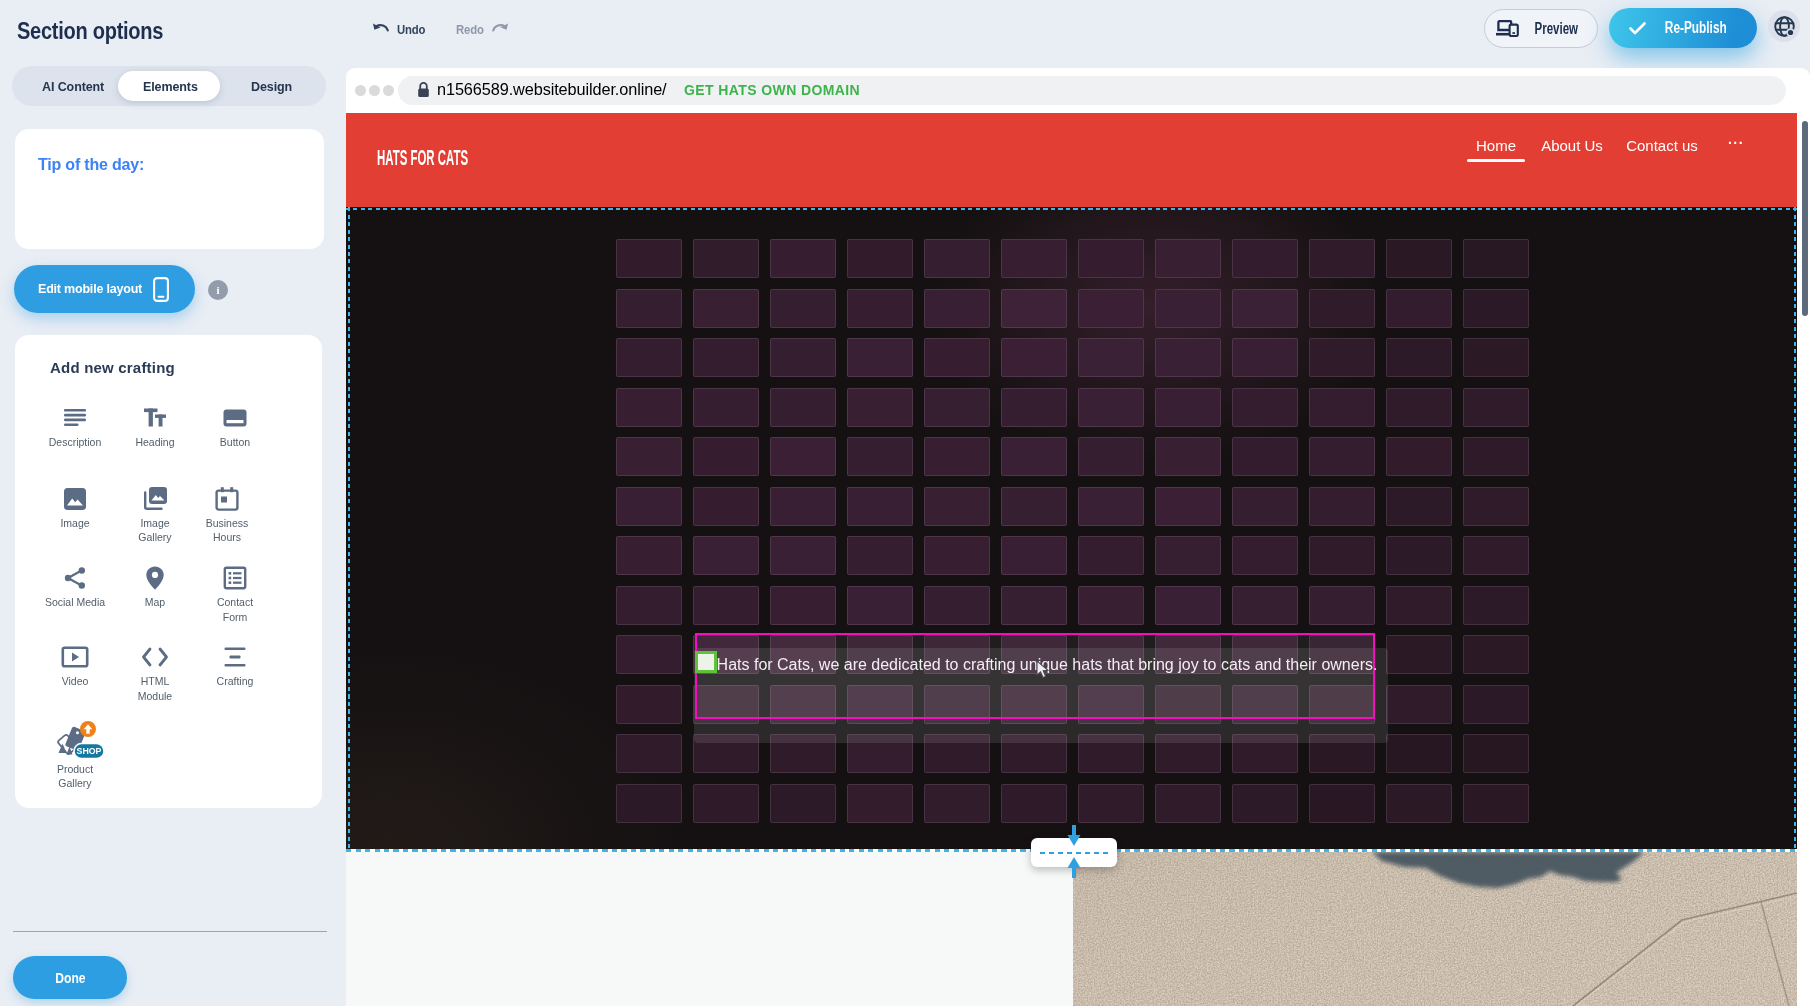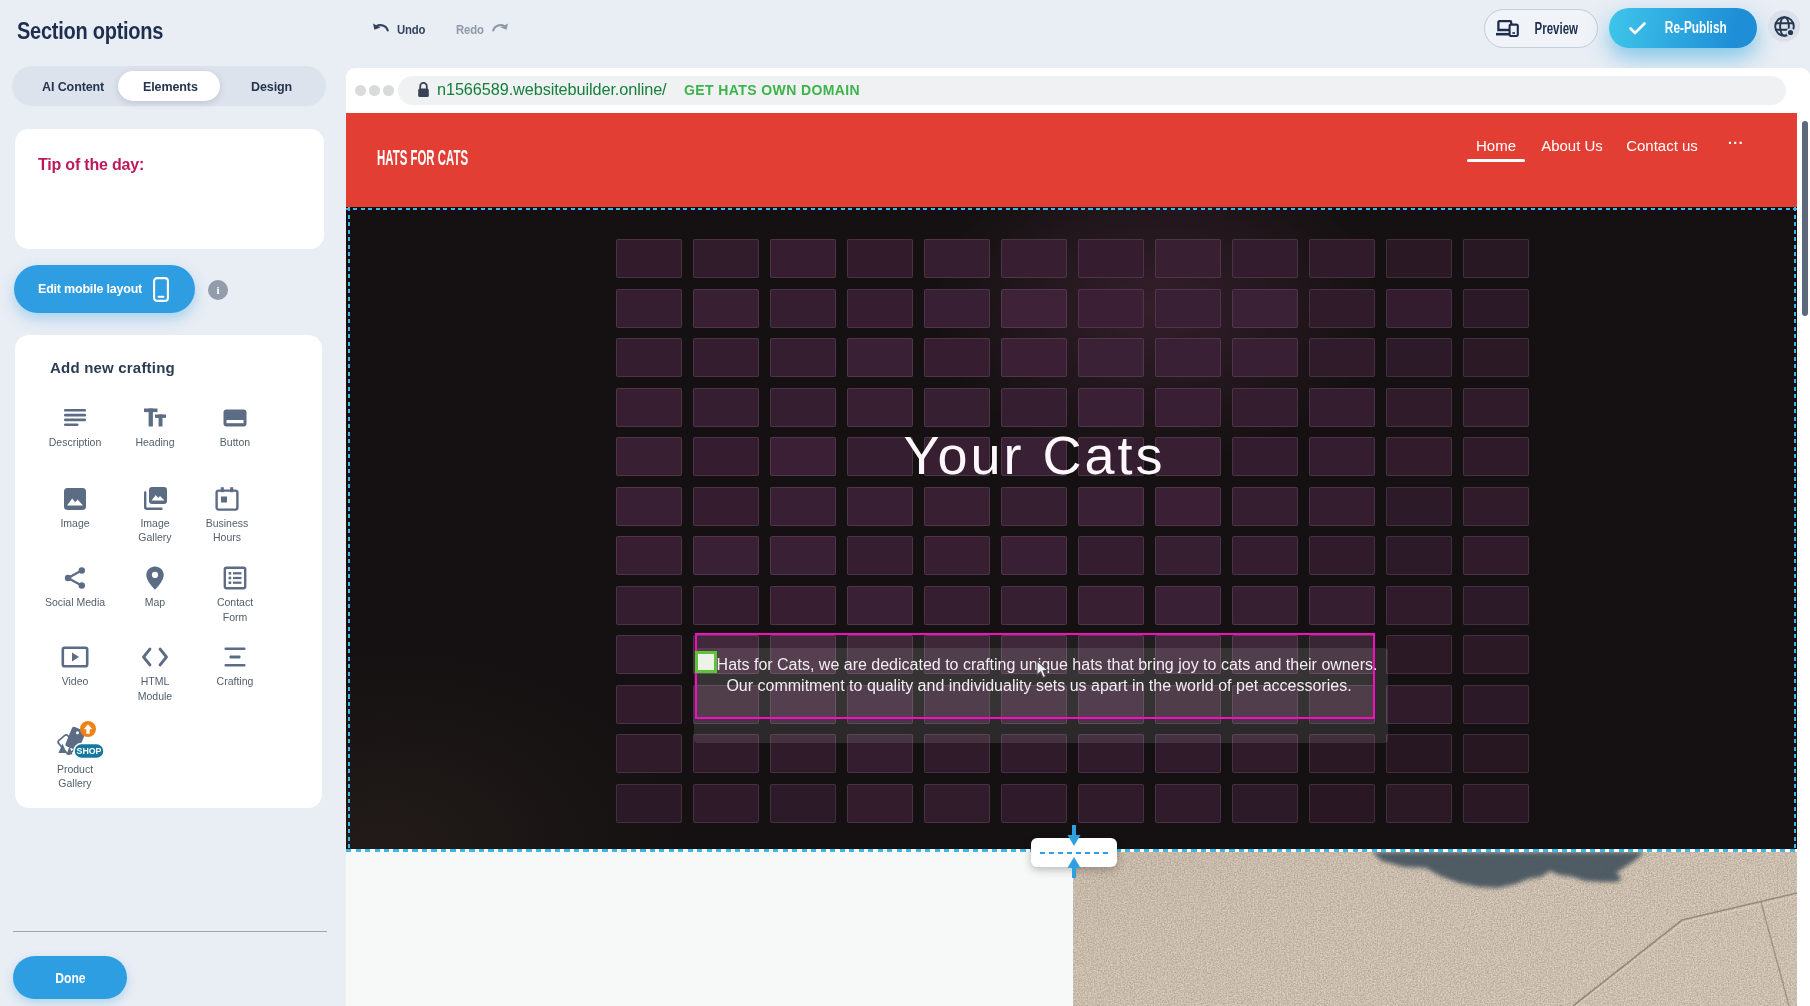--- a/index.html
+++ b/index.html
@@ -14,38 +14,38 @@
 .preview span{font-size:16px;font-weight:bold;color:#1d2e4e;margin-left:7px;transform:scaleX(.72);transform-origin:center}
 .republish{left:1609px;top:8px;width:148px;height:40px;background:linear-gradient(100deg,#3ec6ea,#1e8ed6 85%);box-shadow:0 10px 22px rgba(42,166,224,.55)}
 .republish span{font-size:16px;font-weight:bold;color:#fff;margin-left:8px;transform:scaleX(.74);transform-origin:center}
 .globe{left:1768px;top:10px;width:32px;height:32px;border-radius:50%;background:#dbe0ea;display:flex;align-items:center;justify-content:center}
 
 .tabs{left:12px;top:66px;width:314px;height:40px;border-radius:20px;background:#dde3ed}
 .tabtxt{font-size:12.5px;font-weight:bold;color:#25354f;top:80px;letter-spacing:-.1px}
 .eltab{left:118px;top:71px;width:102px;height:30px;border-radius:15px;background:#fff;box-shadow:0 2px 7px rgba(40,60,90,.18)}
 .card{background:#fff;border-radius:14px}
 .tip{left:15px;top:129px;width:309px;height:120px}
-.tip h3{position:absolute;left:23px;top:27px;font-size:16px;color:#be185d;letter-spacing:-.2px}
+.tip h3{position:absolute;left:23px;top:27px;font-size:16px;color:#3b82f6;letter-spacing:-.2px}
 .tip p{position:absolute;left:23px;top:57px;font-size:12.4px;color:#4689c8;line-height:15.5px}
 .eml{left:14px;top:265px;width:181px;height:48px;border-radius:24px;background:#2f9de2;box-shadow:0 6px 14px rgba(47,157,226,.35)}
 .eml span{position:absolute;left:24px;top:17px;font-size:12.5px;font-weight:bold;color:#fff;letter-spacing:-.2px}
 .info{left:208px;top:280px;width:20px;height:20px;border-radius:50%;background:#939caa;color:#fff;font-size:11px;font-weight:bold;display:flex;align-items:center;justify-content:center;font-family:"Liberation Serif",serif}
 .panel{left:15px;top:335px;width:307px;height:473px}
 .panel h4{position:absolute;left:35px;top:24px;font-size:15px;font-weight:bold;color:#2b3b54;letter-spacing:.2px}
 .el{position:absolute;width:80px;text-align:center}
 .el svg{display:inline-block}
 .el .lb{font-size:10.5px;color:#515e6b;line-height:14.5px;margin-top:4px}
 .sep{left:13px;top:931px;width:314px;height:1px;background:#9ba4b0}
 .done{left:13px;top:956px;width:114px;height:43px;border-radius:22px;background:#2d9ee1;box-shadow:0 4px 10px rgba(45,158,225,.3)}
 .done span{font-size:15.5px;font-weight:bold;color:#fff;transform:scaleX(.78)}
 
 .canvas{left:346px;top:68px;width:1464px;height:938px;background:#fff;border-radius:9px 9px 0 0;overflow:hidden}
 .dot{width:11px;height:11px;border-radius:50%;background:#d9dadc;top:17px}
 .urlbar{left:52px;top:8px;width:1388px;height:29px;border-radius:15px;background:#f0f1f2}
-.urltxt{left:91px;top:12px;font-size:16.3px;color:#15803d;letter-spacing:-.1px}
+.urltxt{left:91px;top:12px;font-size:16.3px;color:#000000;letter-spacing:-.1px}
 .getdom{left:338px;top:14px;font-size:14px;font-weight:bold;color:#3cb44b;letter-spacing:.4px}
 .redhead{left:0;top:45px;width:1451px;height:94px;background:#e23e33}
 .logo{left:31px;top:34px;font-size:22px;line-height:22px;font-weight:bold;color:#fff;letter-spacing:0;transform:scaleX(.52);transform-origin:left;white-space:nowrap}
 .nav{font-size:15px;color:#fff;top:24px;line-height:17px;white-space:nowrap}
 .homeline{left:1121px;top:46px;width:58px;height:3px;border-radius:2px;background:#fff}
 .hero{left:0;top:139px;width:1451px;height:645px;background:#151112;overflow:hidden}
 .heroshade{left:0;top:0;width:100%;height:100%;
  background:radial-gradient(320px 220px at 810px 100px,rgba(125,62,100,.30),rgba(0,0,0,0) 70%),
  radial-gradient(420px 280px at 40px 640px,rgba(110,85,60,.14),rgba(0,0,0,0) 70%)}
 .grid i{position:absolute;width:66px;height:39px;border:1px solid rgba(190,175,190,.16);border-radius:2px;display:block}
@@ -447,26 +447,24 @@
         <i style="left:809px;top:576.5px;background:#2f1b2a"></i>
         <i style="left:886px;top:576.5px;background:#2d1a28"></i>
         <i style="left:963px;top:576.5px;background:#291824"></i>
         <i style="left:1040px;top:576.5px;background:#2b1926"></i>
         <i style="left:1117px;top:576.5px;background:#2a1824"></i>
     </div>
     <div class="abs dash-h" style="left:0;top:1px;width:100%"></div>
     <div class="abs dash-hw" style="left:0;top:642px;width:100%"></div>
     <div class="abs dash-v" style="left:2px;top:0;height:100%"></div>
     <div class="abs dash-v" style="right:1px;top:0;height:100%"></div>
-    <div class="abs h1a" style="left:-37px;top:221px">Your Cats</div>
     <div class="abs selovl"></div>
     <div class="abs selbox"></div>
     <div class="abs ghandle"></div>
     <div class="abs seltxt" style="left:701px;top:447px">Hats for Cats, we are dedicated to crafting unique hats that bring joy to cats and their owners.</div>
-    <div class="abs seltxt" style="left:693px;top:468px">Our commitment to quality and individuality sets us apart in the world of pet accessories.</div>
     <svg class="abs" style="left:690px;top:453px" width="13" height="19" viewBox="0 0 13 19">
         <path d="M1 1 L1 15 L4.6 11.8 L7 17.5 L9.6 16.4 L7.2 10.8 L12 10.4 Z" fill="#f0eef0" stroke="#4a4a52" stroke-width="1.1"></path>
       </svg>
   </div>
   <div class="abs bottom">
     <svg class="pave abs" width="724" height="154" viewBox="0 0 724 154">
       <defs>
         <filter id="pn" x="0" y="0" width="724" height="154" filterUnits="userSpaceOnUse">
           <feTurbulence type="fractalNoise" baseFrequency="0.55" numOctaves="3" seed="11" result="t"></feTurbulence>
           <feColorMatrix in="t" type="matrix" values="0 0 0 0 0.40 0 0 0 0 0.34 0 0 0 0 0.27 1.4 1.4 1.4 0 -1.35"></feColorMatrix>

